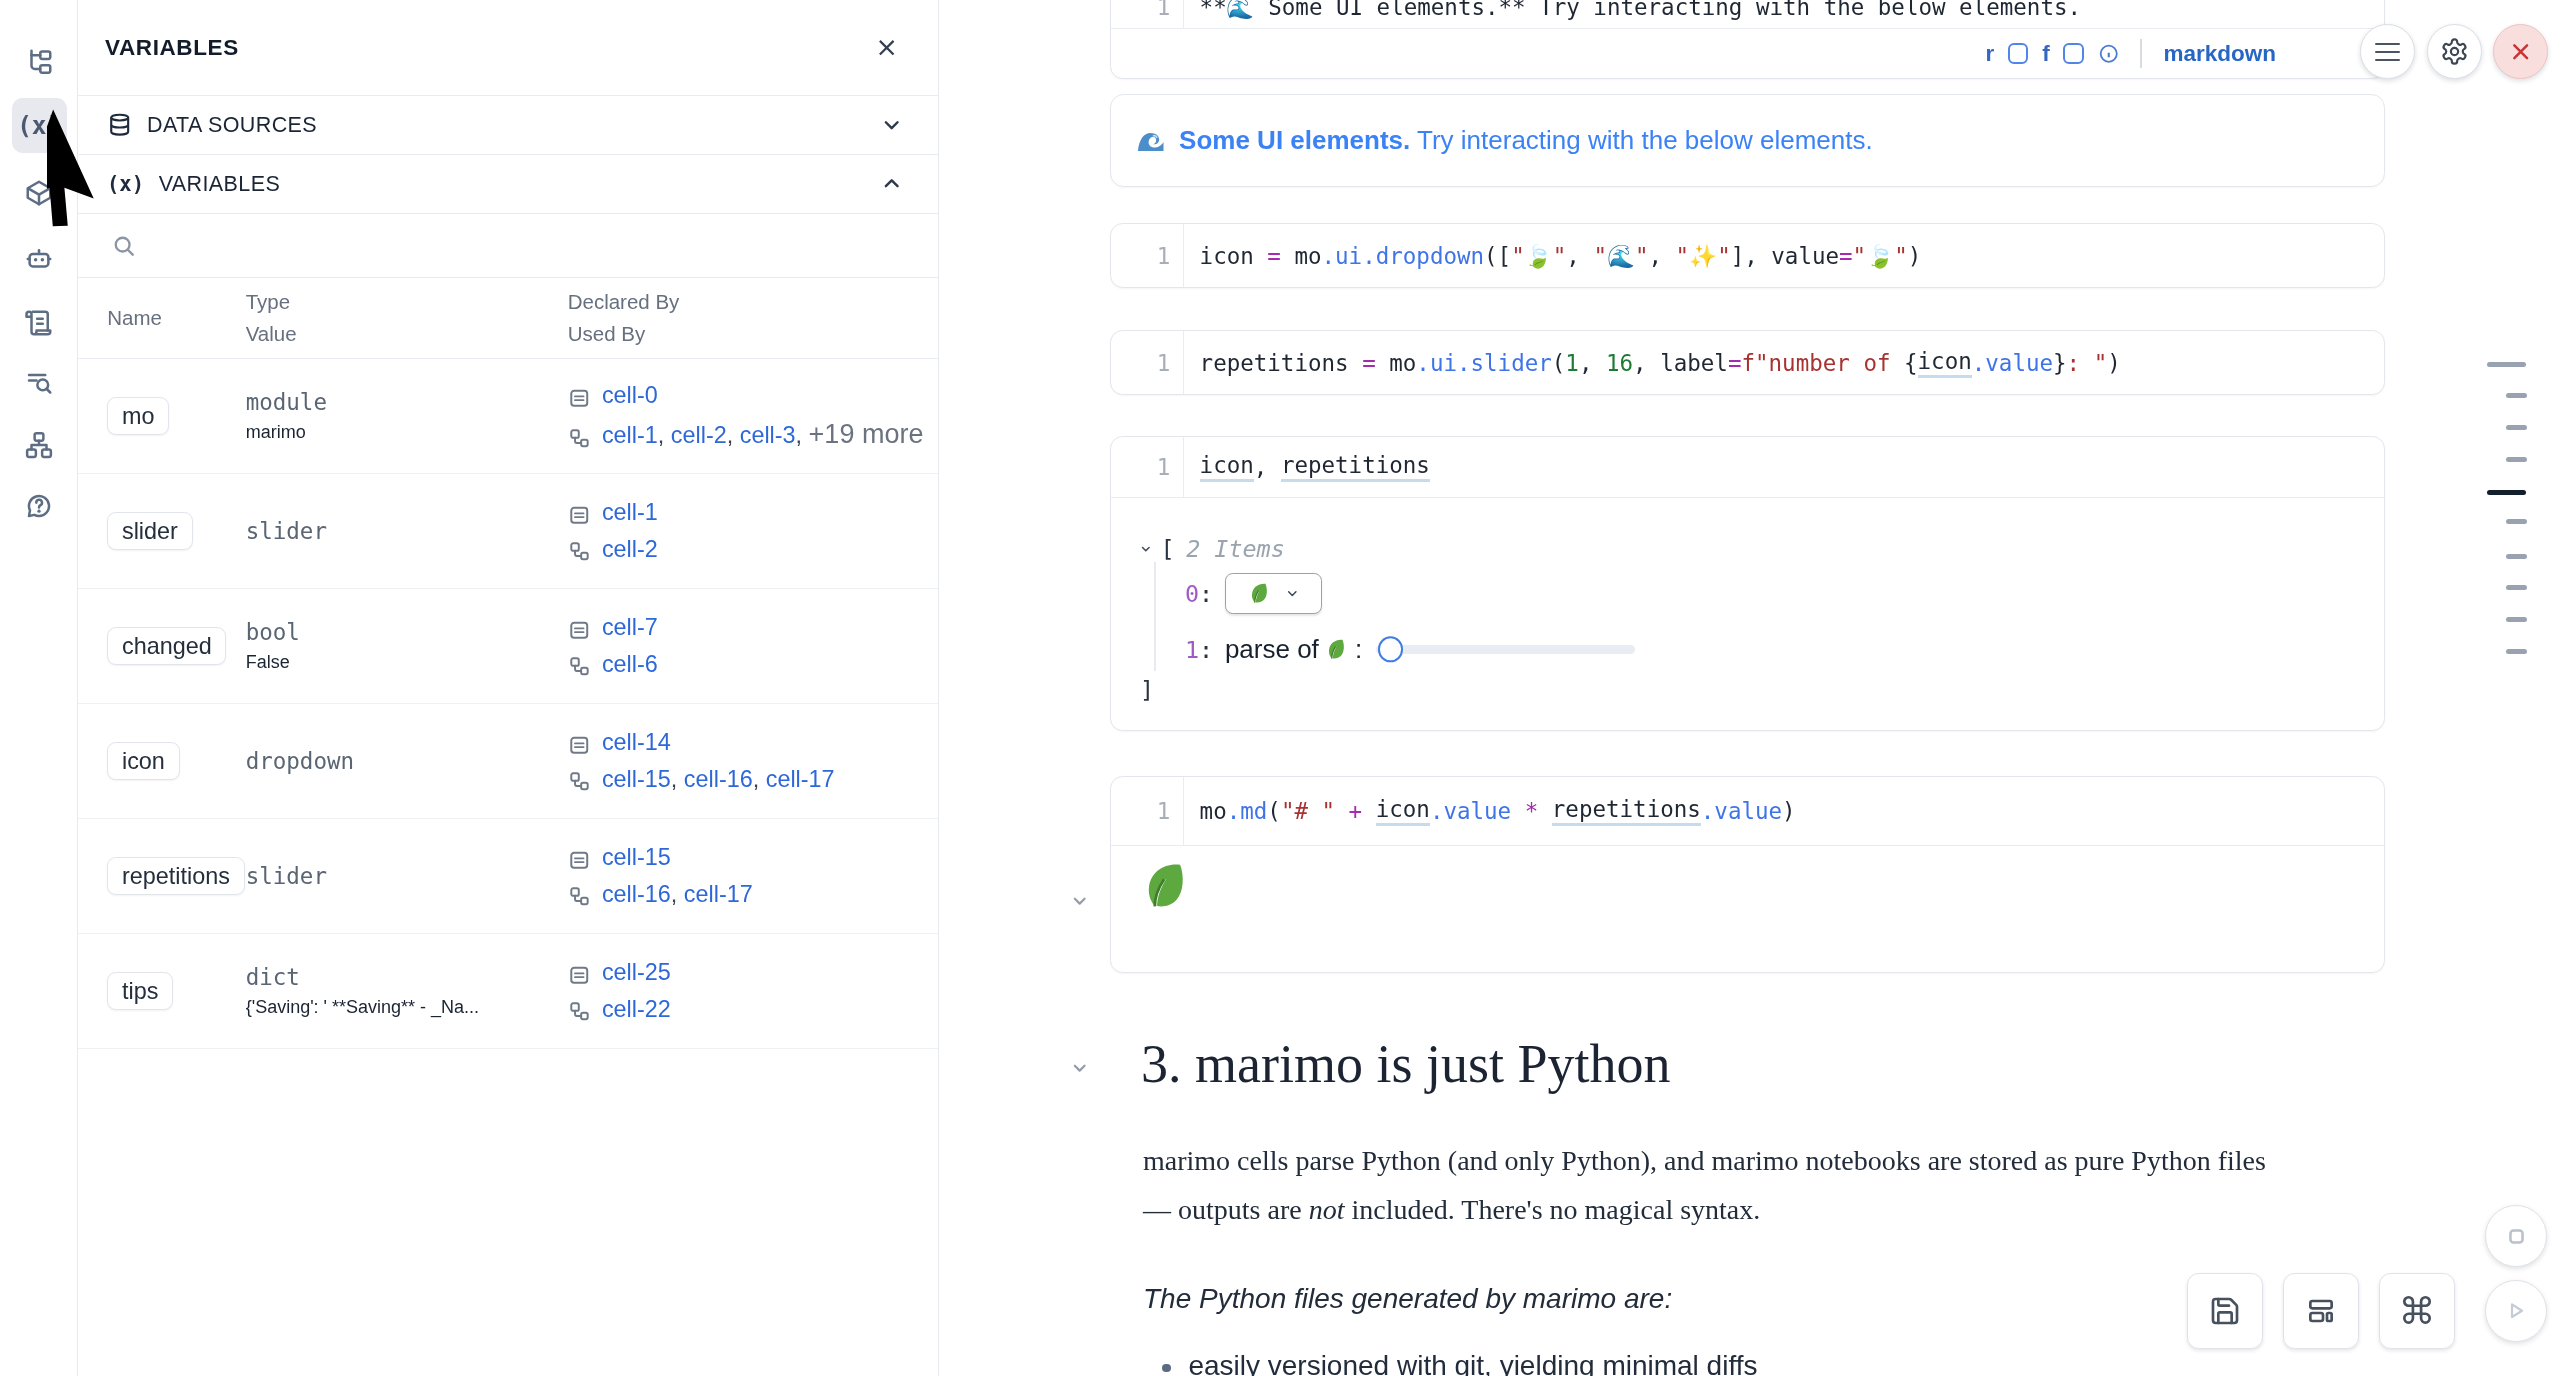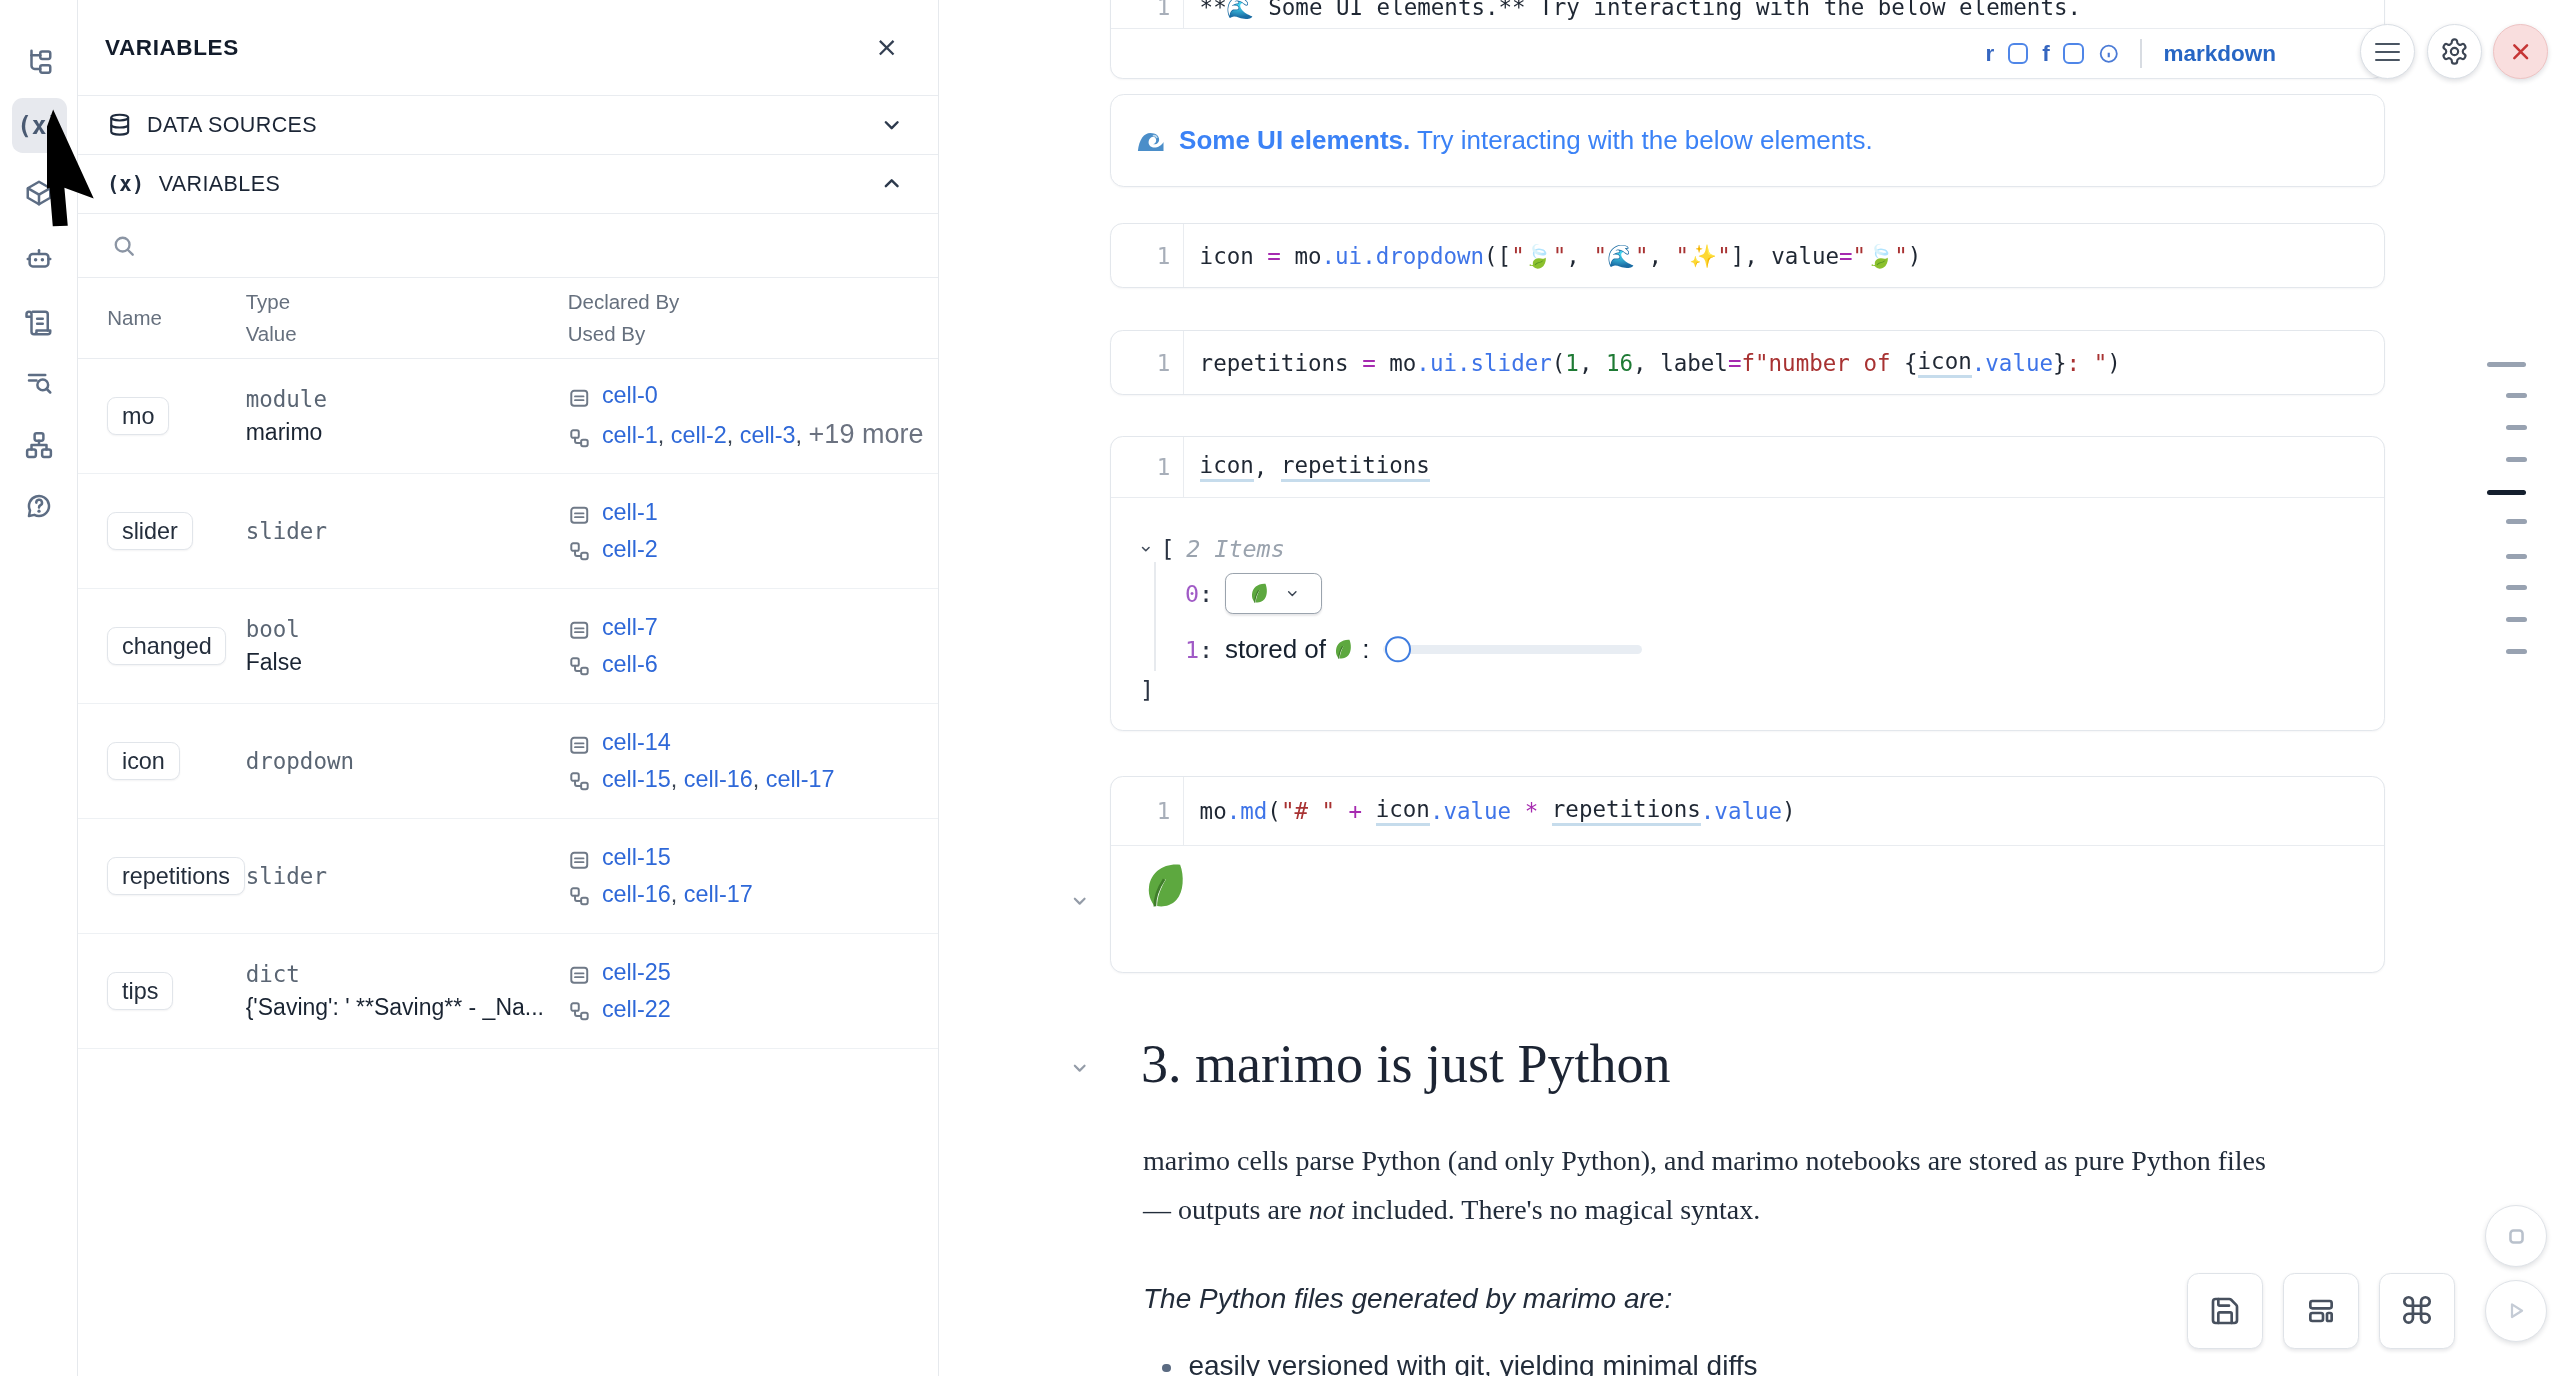--- a/index.html
+++ b/index.html
@@ -35,21 +35,21 @@
   .search-input::placeholder { color:#9aa4b2; }
 
   .thead, .vrow { display:grid; grid-template-columns:154px 322px 1fr; padding-left:13.7px; align-items:center; }
   .thead { height:81px; border-bottom:1.5px solid #e9ecf0; color:#66707e; font-size:20.5px; }
   .thead .h1 { padding-left:15.6px; }
   .hstack { display:flex; flex-direction:column; gap:8.8px; }
   .vrows .vrow { height:115px; border-bottom:1.5px solid #eef1f4; }
   .vname { padding-left:15.6px; }
   .pill { display:inline-block; padding:4.9px 13.7px; border:1.5px solid #e1e5ea; border-radius:8.8px; background:#fff; font-size:23.4px; color:#242e3c; box-shadow:0 1px 2px rgba(16,24,40,.05); cursor:pointer; }
   .vtype { font-family:"DejaVu Sans Mono","Liberation Mono",monospace; font-size:22.5px; color:#5a6573; }
-  .vval { font-size:23px; color:#1a2432; margin-top:6.8px; white-space:nowrap; overflow:hidden; text-overflow:ellipsis; max-width:312px; }
+  .vval { font-size:18px; color:#1a2432; margin-top:6.8px; white-space:nowrap; overflow:hidden; text-overflow:ellipsis; max-width:312px; }
   .vdecl { display:flex; flex-direction:column; gap:9.8px; }
   .dline { display:flex; align-items:flex-end; gap:11.7px; }
   .dline svg { width:22.5px; height:22.5px; stroke:#6f7987; stroke-width:2.1; fill:none; stroke-linecap:round; stroke-linejoin:round; }
   .clink { color:#2e68d8; font-size:23.4px; cursor:pointer; }
   .sep { color:#3a4452; font-size:23.4px; }
   .more { color:#6b7280; font-size:27px; }
 
   
   .cell { position:absolute; left:1110px; width:1275px; background:#fff; border:1.5px solid #e3e7ec; border-radius:12.7px; box-shadow:0 1px 2px rgba(16,24,40,.04); }
   .code-row { display:flex; height:65px; }
@@ -523,21 +523,21 @@
             </svg>
           <svg class="chev" viewBox="0 0 24 24">
               <path d="M6 9.5l6 6 6-6"></path>
             </svg>
         </span>
       </div>
       <div class="orow1">
         <span class="oidx">1</span>
           <span class="ocolon">:</span>
         <span class="slider-label">
-          <span>stored of</span>
+          <span>parse of</span>
           <svg class="leaf-s" viewBox="0 0 24 24">
               <path d="M19 4c-7-2-13 1-15 7-1.5 4.5.5 8 1 9 .8-3.5 2.5-8.5 7-11-3 3.2-5.5 7.6-6 11 1.8.8 5.8 1.3 8.8-1.2C18.5 16 20 9 19 4Z" fill="#5da83f"></path>
               <path d="M5 20c.5-3.4 3-7.8 6-11" stroke="#3f7d2a" stroke-width="1.2" fill="none"></path>
             </svg>
           <span>:</span>
         </span>
         <span class="track">
             <span class="thumb"></span>
           </span>
       </div>

